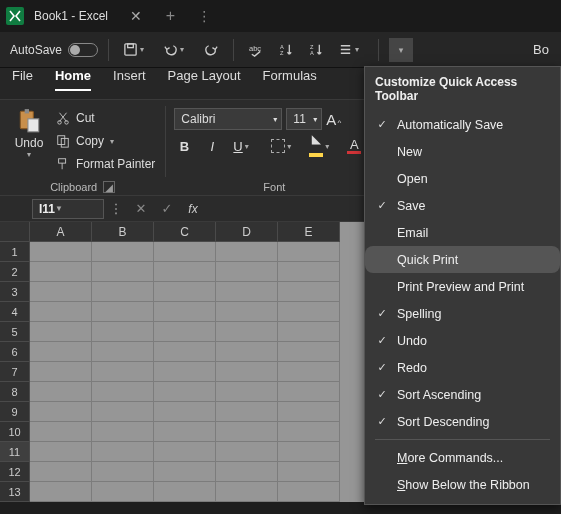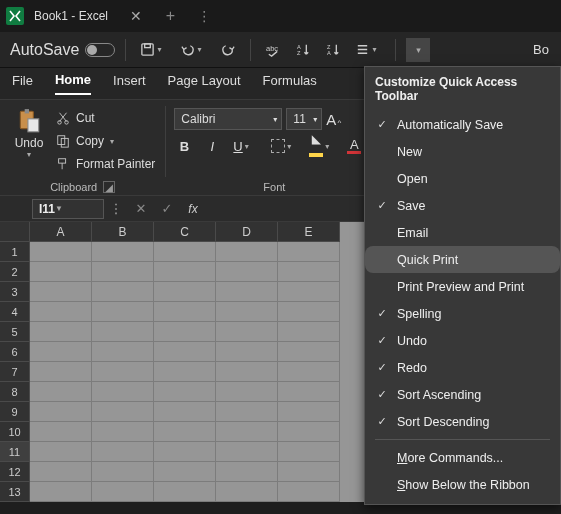--- a/index.html
+++ b/index.html
@@ -7,31 +7,31 @@
 
 .titlebar { height: 32px; background: #1a1a1a; display: flex; align-items: center; padding: 0 6px; gap: 8px; }
 .app-icon { width: 18px; height: 18px; background: #107c41; display: flex; align-items: center; justify-content: center; border-radius: 2px; }
 .app-icon svg { width: 12px; height: 12px; }
 .doc-title { font-size: 12px; color: #ddd; margin-left: 2px; }
 .tab-close { margin-left: 14px; color: #aaa; font-size: 14px; }
 .tab-plus { margin-left: 16px; color: #888; font-size: 16px; }
 .tab-more { margin-left: 14px; color: #888; font-size: 14px; }
 
 .qat { height: 36px; background: #262626; display: flex; align-items: center; padding: 0 10px; gap: 6px; border-bottom: 1px solid #111; position: relative; }
-.autosave { display: flex; align-items: center; gap: 6px; font-size: 16px; color: #ddd; }
+.autosave { display: flex; align-items: center; gap: 6px; font-size: 12px; color: #ddd; }
 .toggle { width: 30px; height: 14px; border: 1px solid #888; border-radius: 8px; position: relative; }
 .toggle::after { content: ""; position: absolute; left: 1px; top: 1px; width: 10px; height: 10px; background: #aaa; border-radius: 50%; }
 .qat-sep { width: 1px; height: 22px; background: #444; margin: 0 4px; }
 .qat-btn { width: 24px; height: 24px; display: flex; align-items: center; justify-content: center; color: #ccc; }
 .qat-btn.with-drop { width: 34px; justify-content: flex-start; padding-left: 4px; gap: 2px; }
 .qat svg { width: 15px; height: 15px; stroke: #ccc; fill: none; stroke-width: 1.4; }
 .caret { font-size: 8px; color: #aaa; }
 .qat-right { margin-left: auto; color: #ddd; font-size: 13px; padding-right: 2px; }
 
-.tabs { height: 32px; background: #262626; display: flex; align-items: center; padding: 0 12px; gap: 22px; border-bottom: 1px solid #3a3a3a; }
+.tabs { height: 32px; background: #262626; display: flex; align-items: flex-start; padding: 0 12px; gap: 22px; border-bottom: 1px solid #3a3a3a; }
 .tab { font-size: 13px; color: #ddd; padding-bottom: 6px; }
 .tab.active { color: #fff; border-bottom: 2px solid #fff; font-weight: 600; }
 
 .ribbon { height: 96px; background: #2b2b2b; display: flex; border-bottom: 1px solid #3a3a3a; position: relative; }
 .group { padding: 4px 8px 2px 8px; display: flex; flex-direction: column; }
 .group-label { text-align: center; font-size: 11px; color: #bbb; padding-top: 2px; display:flex; align-items:center; justify-content:center; gap:6px;}
 .group-body { flex: 1; display: flex; }
 .group-sep { width: 1px; background: #3f3f3f; margin: 6px 0 18px 0; }
 
 .paste-col { display: flex; flex-direction: column; align-items: center; width: 42px; padding-top: 4px; }

